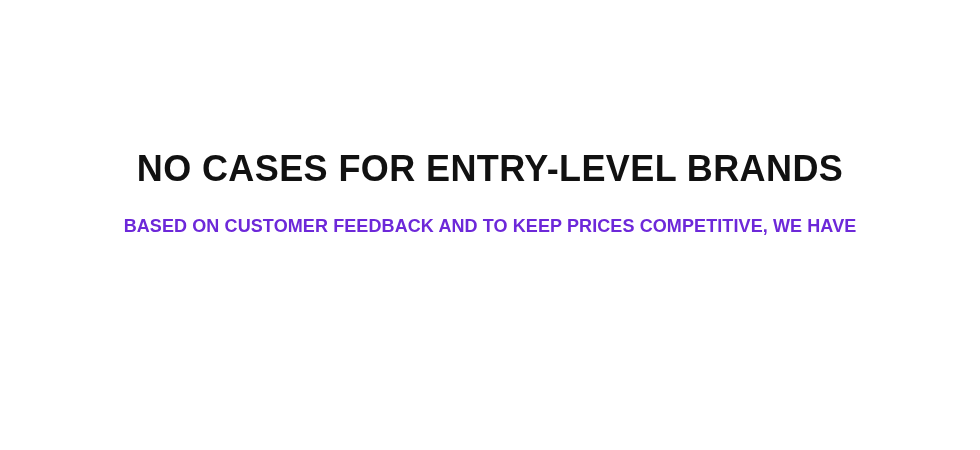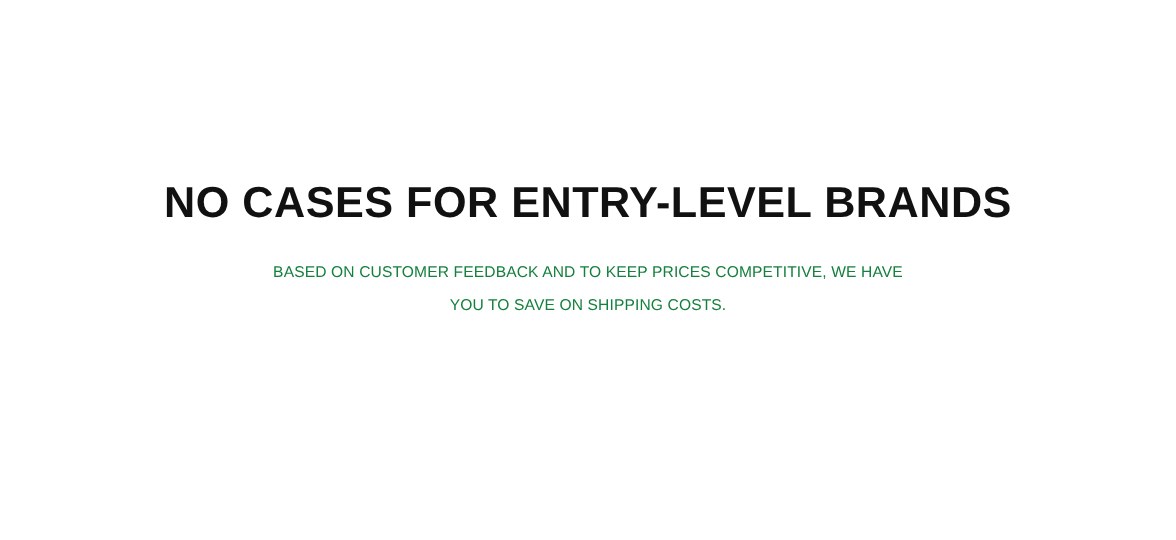--- a/index.html
+++ b/index.html
@@ -48,40 +48,39 @@
     color: #111111;
     text-transform: uppercase;
     white-space: nowrap;
   }
 
   .promo-body {
     margin: 0;
     padding: 0;
     margin-top: 24px;
     font-family: "Liberation Sans", sans-serif;
-    font-size: 13px;
-    font-weight: 400;
+    font-size: 18px;
+    font-weight: 700;
     line-height: 27px;
     letter-spacing: 0.1px;
-    color: #15803d;
+    color: #6d28d9;
     text-transform: uppercase;
   }
 
   .promo-body-line {
     display: block;
     white-space: nowrap;
   }
 </style>
 </head>
 <body>
 
 <div class="promo-banner">
   <div class="promo-content">
 
     <h1 class="promo-heading">NO CASES FOR ENTRY-LEVEL BRANDS</h1>
 
     <p class="promo-body">
       <span class="promo-body-line">BASED ON CUSTOMER FEEDBACK AND TO KEEP PRICES COMPETITIVE, WE HAVE</span>
-      <span class="promo-body-line">YOU TO SAVE ON SHIPPING COSTS.</span>
     </p>
 
   </div>
 </div>
 
 </body></html>

